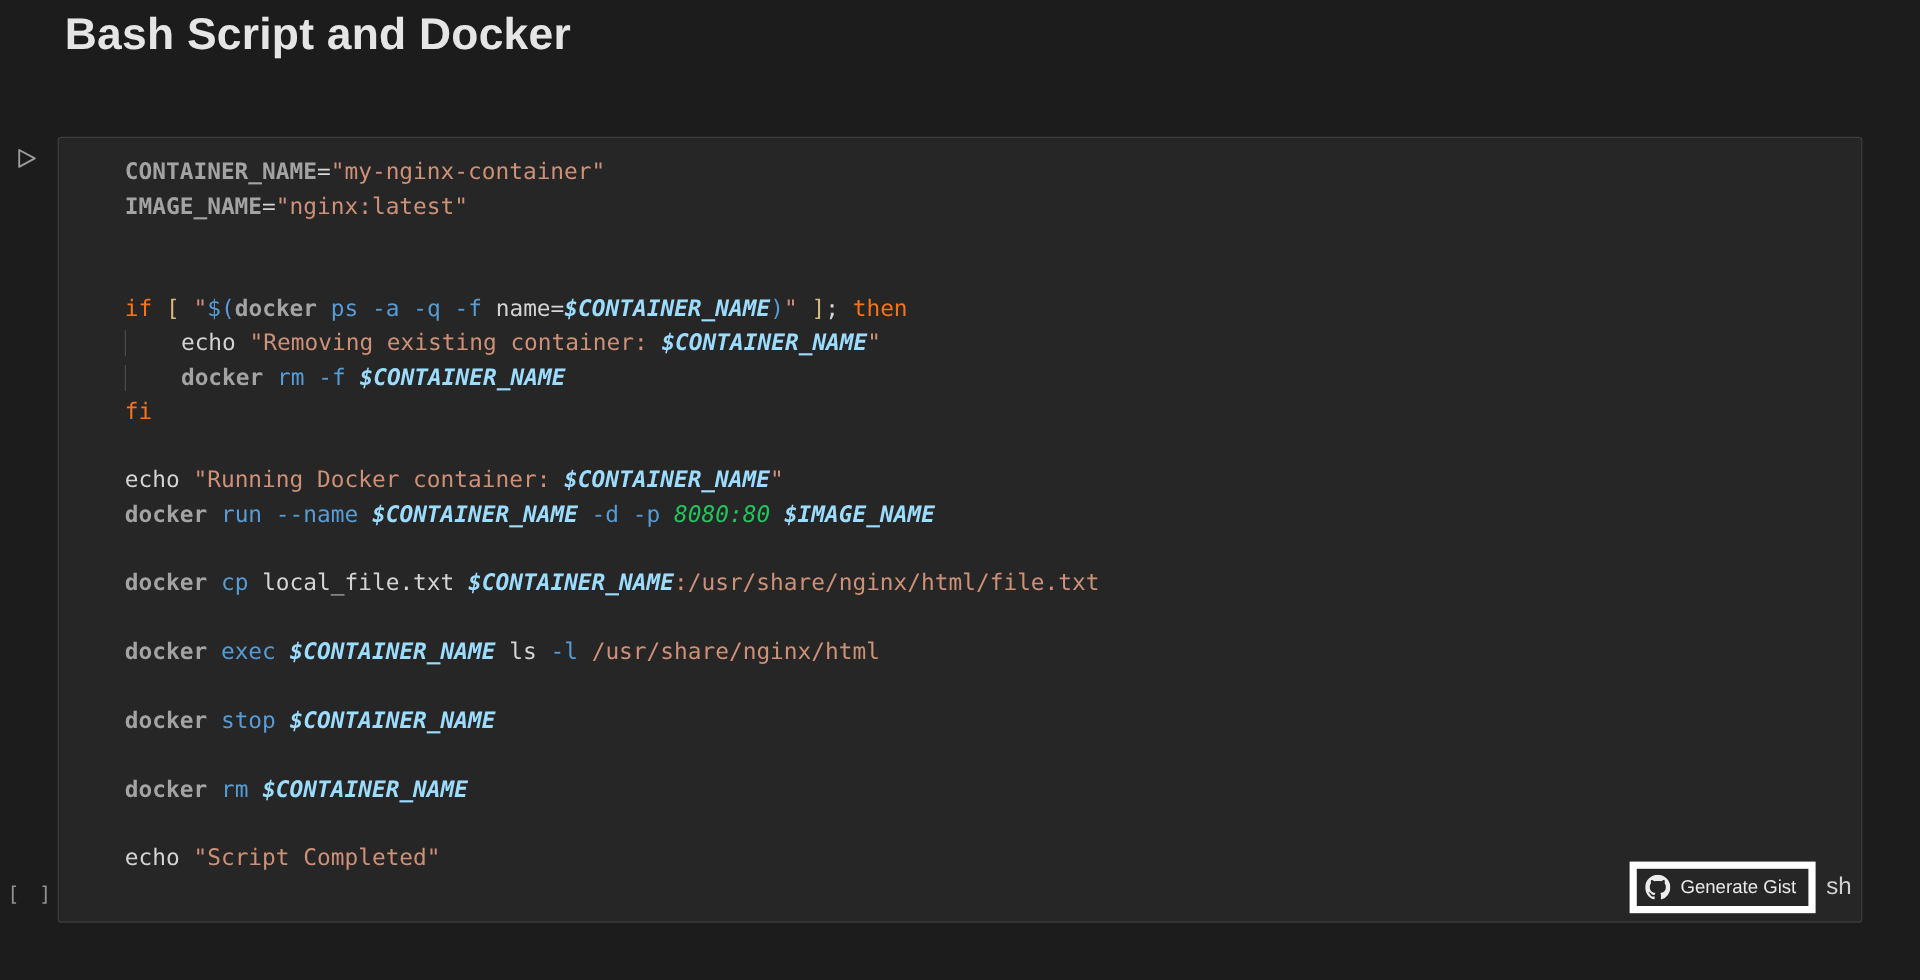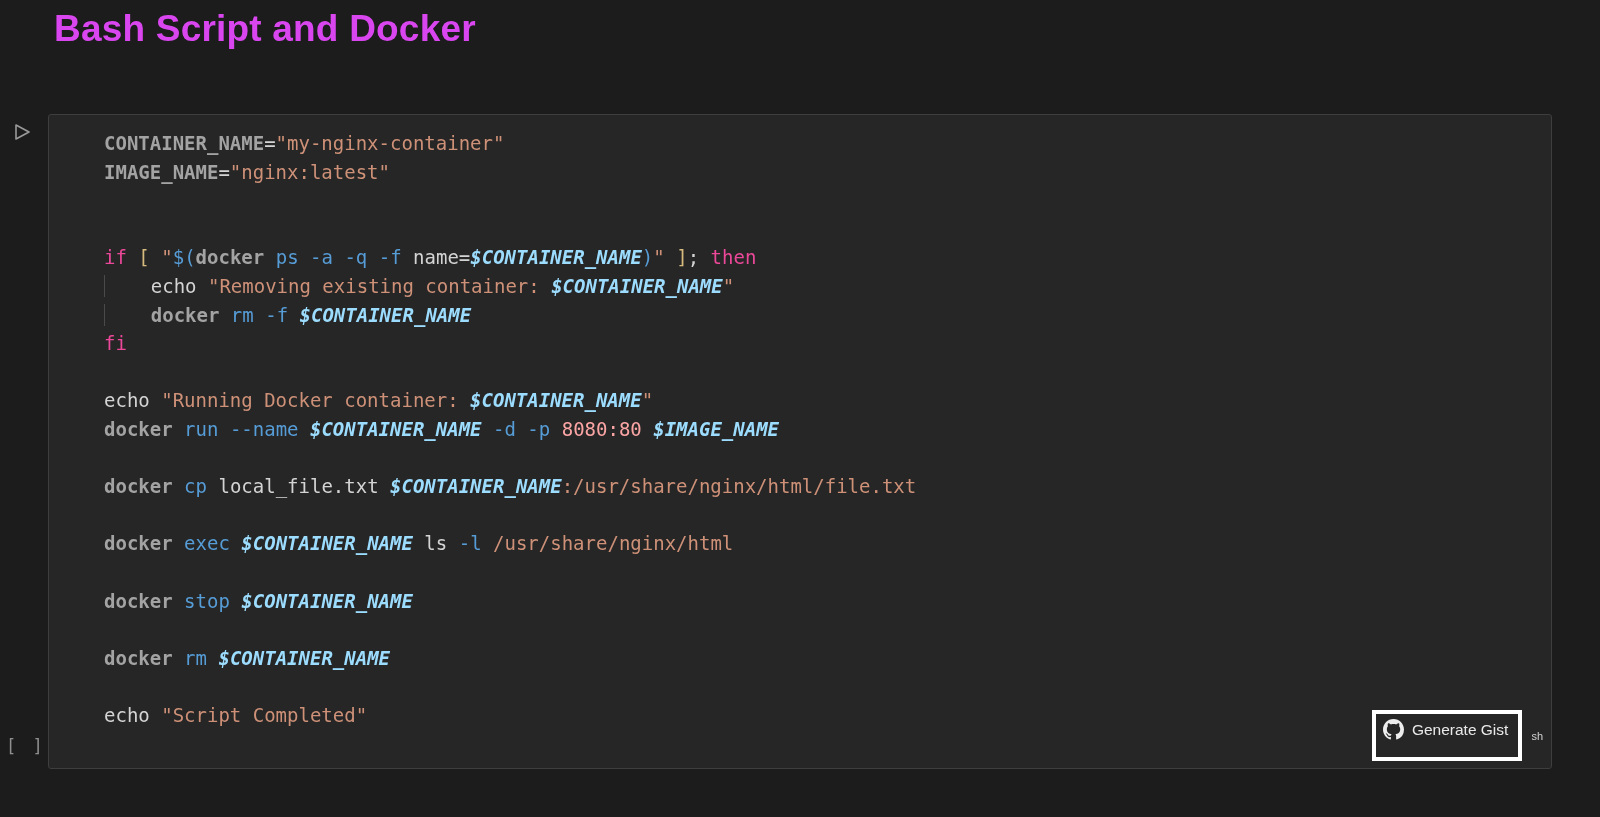--- a/index.html
+++ b/index.html
@@ -3,68 +3,68 @@
 <meta charset="utf-8">
 <style>
   html,body{margin:0;padding:0;}
   body{
     width:1600px;height:817px;position:relative;overflow:hidden;
     background:#1c1c1c;
     font-family:"Liberation Sans",sans-serif;
   }
   .page-title{
     position:absolute;left:54px;top:8px;
-    font-size:37px;font-weight:700;color:#d946ef;letter-spacing:.2px;text-align:center;
+    font-size:37px;font-weight:700;color:#e5e5e5;letter-spacing:.2px;text-align:center;
   }
   .code-panel{
     position:absolute;left:48px;top:114px;width:1504px;height:655px;
     background:#262626;border:1px solid #3e3e3e;border-radius:3px;
     box-sizing:border-box;
   }
   .code-block{
     margin:0;padding:14px 10px 0 55px;
     font-family:"DejaVu Sans Mono",monospace;
     font-size:19px;line-height:28.6px;color:#d4d4d4;
     white-space:pre;
   }
   .code-line{height:28.6px;}
   
   .t-p{color:#d4d4d4;}
   .t-c{color:#a3a3a3;font-weight:700;}
-  .t-k{color:#ec4899;}
+  .t-k{color:#f97316;}
   .t-s{color:#ce9178;}
   .t-f{color:#569cd6;}
   .t-v{color:#9cdcfe;font-weight:600;font-style:italic;}
   .t-b{color:#d7ba7d;}
-  .t-n{color:#fca5a5;}
+  .t-n{color:#22c55e;font-style:italic;}
   .t-g{border-left:1px solid #4a4a4a;}
   
   .run-icon{position:absolute;left:12px;top:122px;width:20px;height:20px;cursor:pointer;}
   .brackets-icon{
     position:absolute;left:6px;top:736px;
     font-family:"DejaVu Sans Mono",monospace;font-size:17px;
     color:#8f8f8f;letter-spacing:3px;cursor:pointer;
   }
   
   .gist-row{
     position:absolute;right:8px;bottom:7px;
     display:flex;align-items:center;gap:9px;
   }
   .annotation-highlight{
-    border:4px solid #ffffff;
-    padding:3px 10px 15px 7px;
+    border:6px solid #ffffff;
+    padding:3px 10px 3px 7px;
   }
   .gist-button{
     display:flex;align-items:center;gap:8px;
     background:transparent;border:none;cursor:pointer;
     color:#e9e9e9;font-size:15.5px;font-family:"Liberation Sans",sans-serif;
     padding:2px 0;
   }
   .gist-button svg{display:block;}
-  .lang-label{color:#d2d2d2;font-size:11px;}
+  .lang-label{color:#d2d2d2;font-size:20px;}
 </style>
 </head>
 <body>
 
 <div class="page-title">Bash Script and Docker</div>
 
 <div class="run-icon">
   <svg width="20" height="20" viewBox="0 0 20 20">
     <polygon points="4,3 17,10 4,17" fill="none" stroke="#9a9a9a" stroke-width="1.6" stroke-linejoin="round"></polygon>
   </svg>

